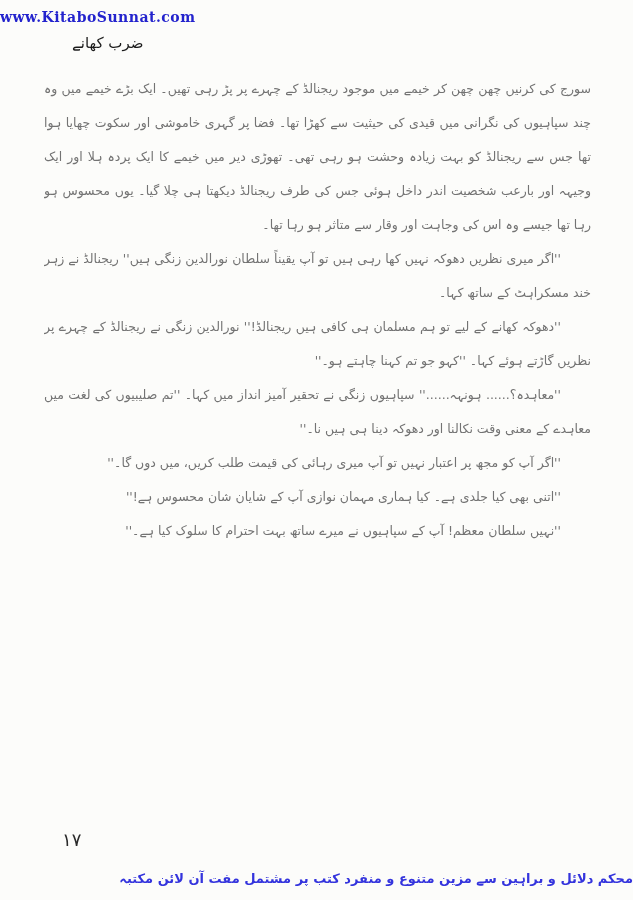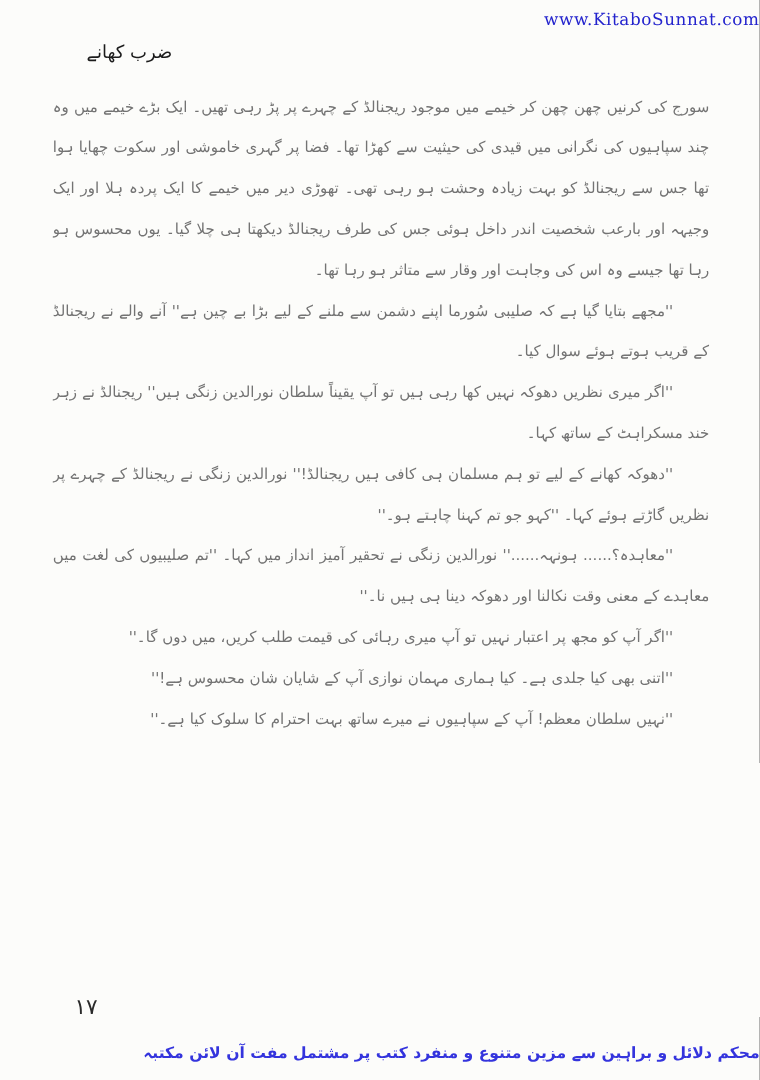--- a/index.html
+++ b/index.html
@@ -15,23 +15,23 @@
     margin: 0 auto;
     background: #fcfcfa;
     overflow: hidden;
     box-sizing: border-box;
   }
   .url-header {
     position: absolute;
     top: 9px;
     left: 0;
     width: 100%;
-    text-align: right;
+    text-align: left;
     font-family: "DejaVu Serif", serif;
-    font-weight: normal;
+    font-weight: bold;
     font-size: 14px;
     letter-spacing: 0.5px;
     color: #2323cd;
   }
   .running-head {
     position: absolute;
     top: 34px;
     left: 72px;
     direction: rtl;
     font-size: 15px;
@@ -84,24 +84,23 @@
 <body>
 
 <div class="page">
 
   <div class="url-header">www.KitaboSunnat.com</div>
 
   <div class="running-head">ضرب کھانے</div>
 
   <div class="body-text">
       <p>سورج کی کرنیں چھن چھن کر خیمے میں موجود ریجنالڈ کے چہرے پر پڑ رہی تھیں۔ ایک بڑے خیمے میں وہ چند سپاہیوں کی نگرانی میں قیدی کی حیثیت سے کھڑا تھا۔ فضا پر گہری خاموشی اور سکوت چھایا ہوا تھا جس سے ریجنالڈ کو بہت زیادہ وحشت ہو رہی تھی۔ تھوڑی دیر میں خیمے کا ایک پردہ ہلا اور ایک وجیہہ اور بارعب شخصیت اندر داخل ہوئی جس کی طرف ریجنالڈ دیکھتا ہی چلا گیا۔ یوں محسوس ہو رہا تھا جیسے وہ اس کی وجاہت اور وقار سے متاثر ہو رہا تھا۔</p>
-      <p class="indent">''مجھے بتایا گیا ہے کہ صلیبی سُورما اپنے دشمن سے ملنے کے لیے بڑا بے چین ہے'' آنے والے نے ریجنالڈ کے قریب ہوتے ہوئے سوال کیا۔</p>
       <p class="indent">''اگر میری نظریں دھوکہ نہیں کھا رہی ہیں تو آپ یقیناً سلطان نورالدین زنگی ہیں'' ریجنالڈ نے زہر خند مسکراہٹ کے ساتھ کہا۔</p>
       <p class="indent">''دھوکہ کھانے کے لیے تو ہم مسلمان ہی کافی ہیں ریجنالڈ!'' نورالدین زنگی نے ریجنالڈ کے چہرے پر نظریں گاڑتے ہوئے کہا۔ ''کہو جو تم کہنا چاہتے ہو۔''</p>
-      <p class="indent">''معاہدہ؟...... ہونہہ......'' نورالدین زنگی نے تحقیر آمیز انداز میں کہا۔ ''تم صلیبیوں کی لغت میں معاہدے کے معنی وقت نکالنا اور دھوکہ دینا ہی ہیں نا۔''</p>
+      <p class="indent">''معاہدہ؟...... ہونہہ......'' سپاہیوں زنگی نے تحقیر آمیز انداز میں کہا۔ ''تم صلیبیوں کی لغت میں معاہدے کے معنی وقت نکالنا اور دھوکہ دینا ہی ہیں نا۔''</p>
       <p class="indent">''اگر آپ کو مجھ پر اعتبار نہیں تو آپ میری رہائی کی قیمت طلب کریں، میں دوں گا۔''</p>
       <p class="indent">''اتنی بھی کیا جلدی ہے۔ کیا ہماری مہمان نوازی آپ کے شایان شان محسوس ہے!''</p>
       <p class="indent">''نہیں سلطان معظم! آپ کے سپاہیوں نے میرے ساتھ بہت احترام کا سلوک کیا ہے۔''</p>
     </div>
 
   <div class="page-number">۱۷</div>
 
   <div class="footer-note">محکم دلائل و براہین سے مزین متنوع و منفرد کتب پر مشتمل مفت آن لائن مکتبہ</div>
 
 </div>

